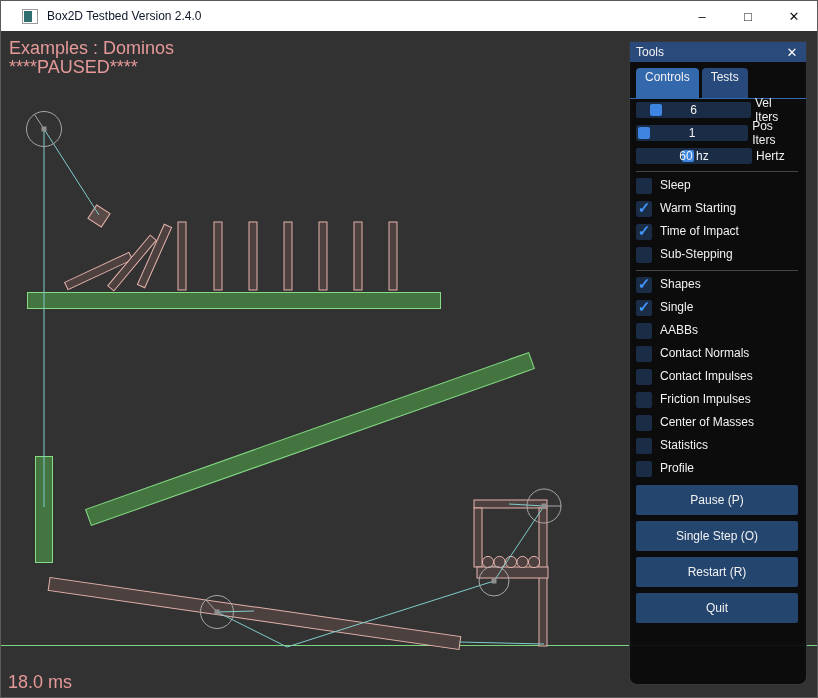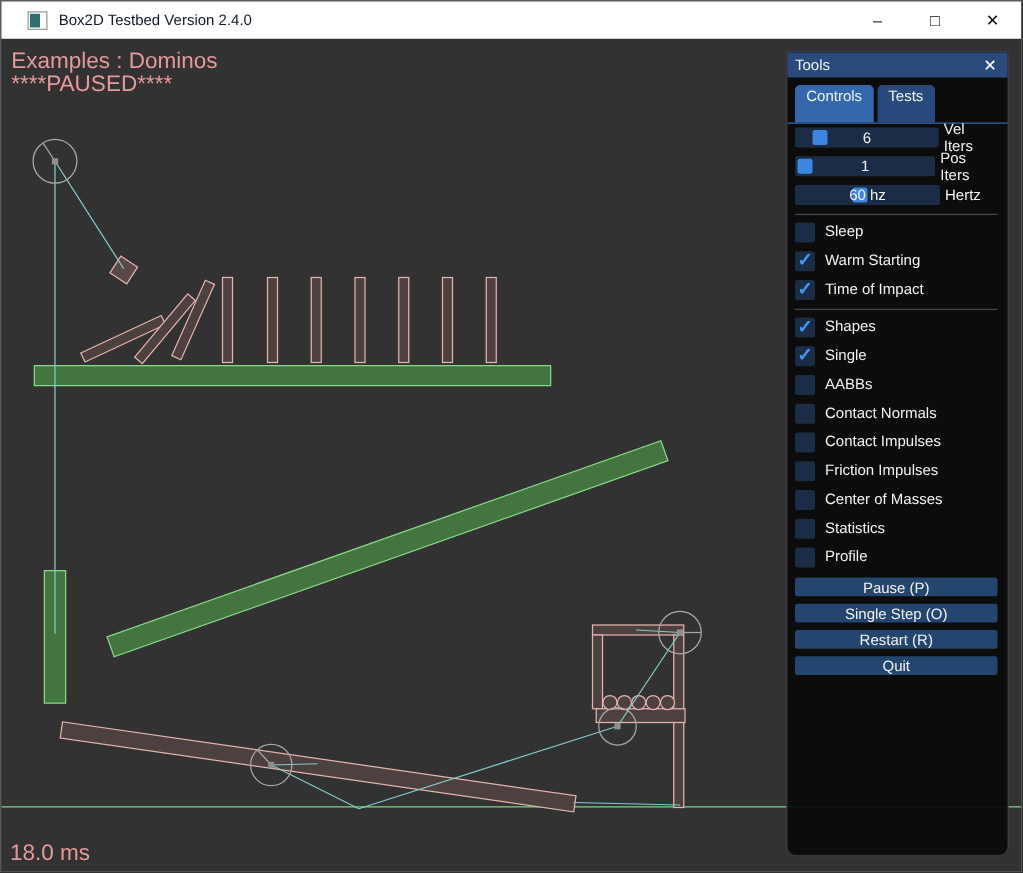--- a/index.html
+++ b/index.html
@@ -35,21 +35,21 @@
   .slider-track{position:relative;width:116px;height:16px;background:var(--widget-bg);border-radius:2px;}
   .slider-handle{position:absolute;top:2px;width:12px;height:12px;background:var(--slider-handle);border-radius:2px;}
   .slider-value{position:absolute;left:0;right:0;top:0;bottom:0;display:flex;align-items:center;justify-content:center;}
   .slider-label{margin-left:4px;}
   .check-row{display:flex;align-items:flex-start;height:16px;margin-bottom:7px;}
   .checkbox{position:relative;width:16px;height:16px;background:var(--widget-bg);border-radius:2px;}
   .checkmark{position:absolute;left:0;right:0;top:-2px;bottom:0;display:flex;align-items:center;justify-content:center;
              color:var(--checkmark);font-size:15px;font-weight:bold;}
   .check-label{margin-left:8px;}
   .separator{height:1px;background:#45454c;margin:6px 0 6px 0;}
-  .panel-button{height:15px;margin-bottom:6px;background:var(--button);border-radius:2px;display:flex;align-items:center;justify-content:center;}
+  .panel-button{height:30px;margin-bottom:6px;background:var(--button);border-radius:2px;display:flex;align-items:center;justify-content:center;}
   .btn-gap{height:1px;}
 </style>
 </head>
 <body>
 
 <div class="window">
 
   <div class="titlebar">
     <span class="app-icon">
         <i></i>
@@ -176,20 +176,24 @@
               <span class="checkmark">✓</span>
             </div>
             <span class="check-label">Warm Starting</span>
           </div>
           <div class="check-row">
             <div class="checkbox">
               <span class="checkmark">✓</span>
             </div>
             <span class="check-label">Time of Impact</span>
           </div>
+          <div class="check-row">
+            <div class="checkbox"></div>
+            <span class="check-label">Sub-Stepping</span>
+          </div>
         </div>
       <div class="separator"></div>
       <div id="check-group-1">
           <div class="check-row">
             <div class="checkbox">
               <span class="checkmark">✓</span>
             </div>
             <span class="check-label">Shapes</span>
           </div>
           <div class="check-row">

